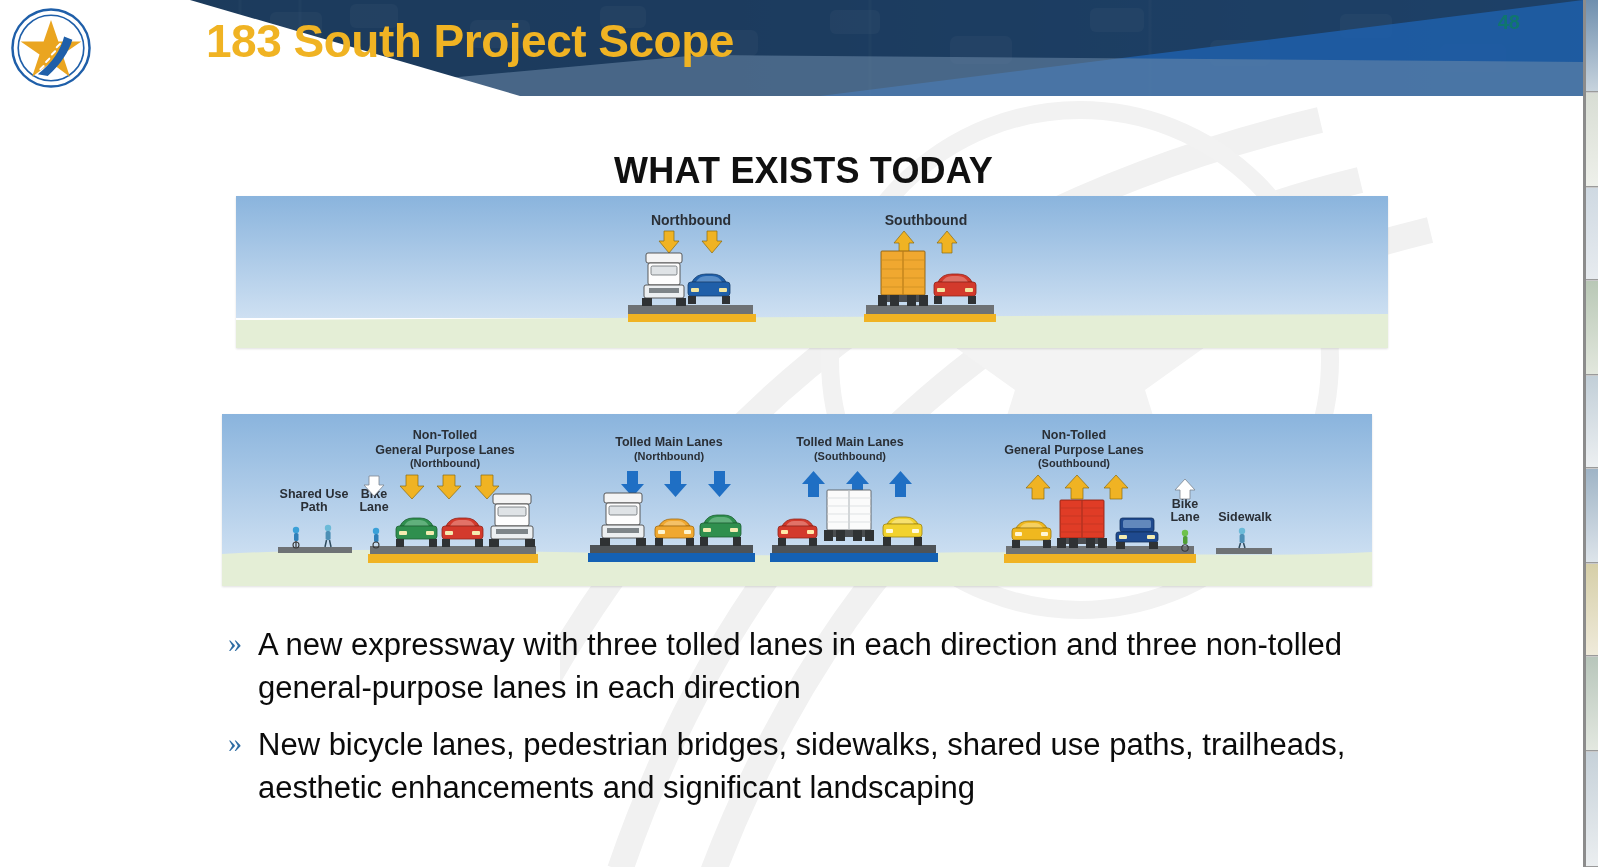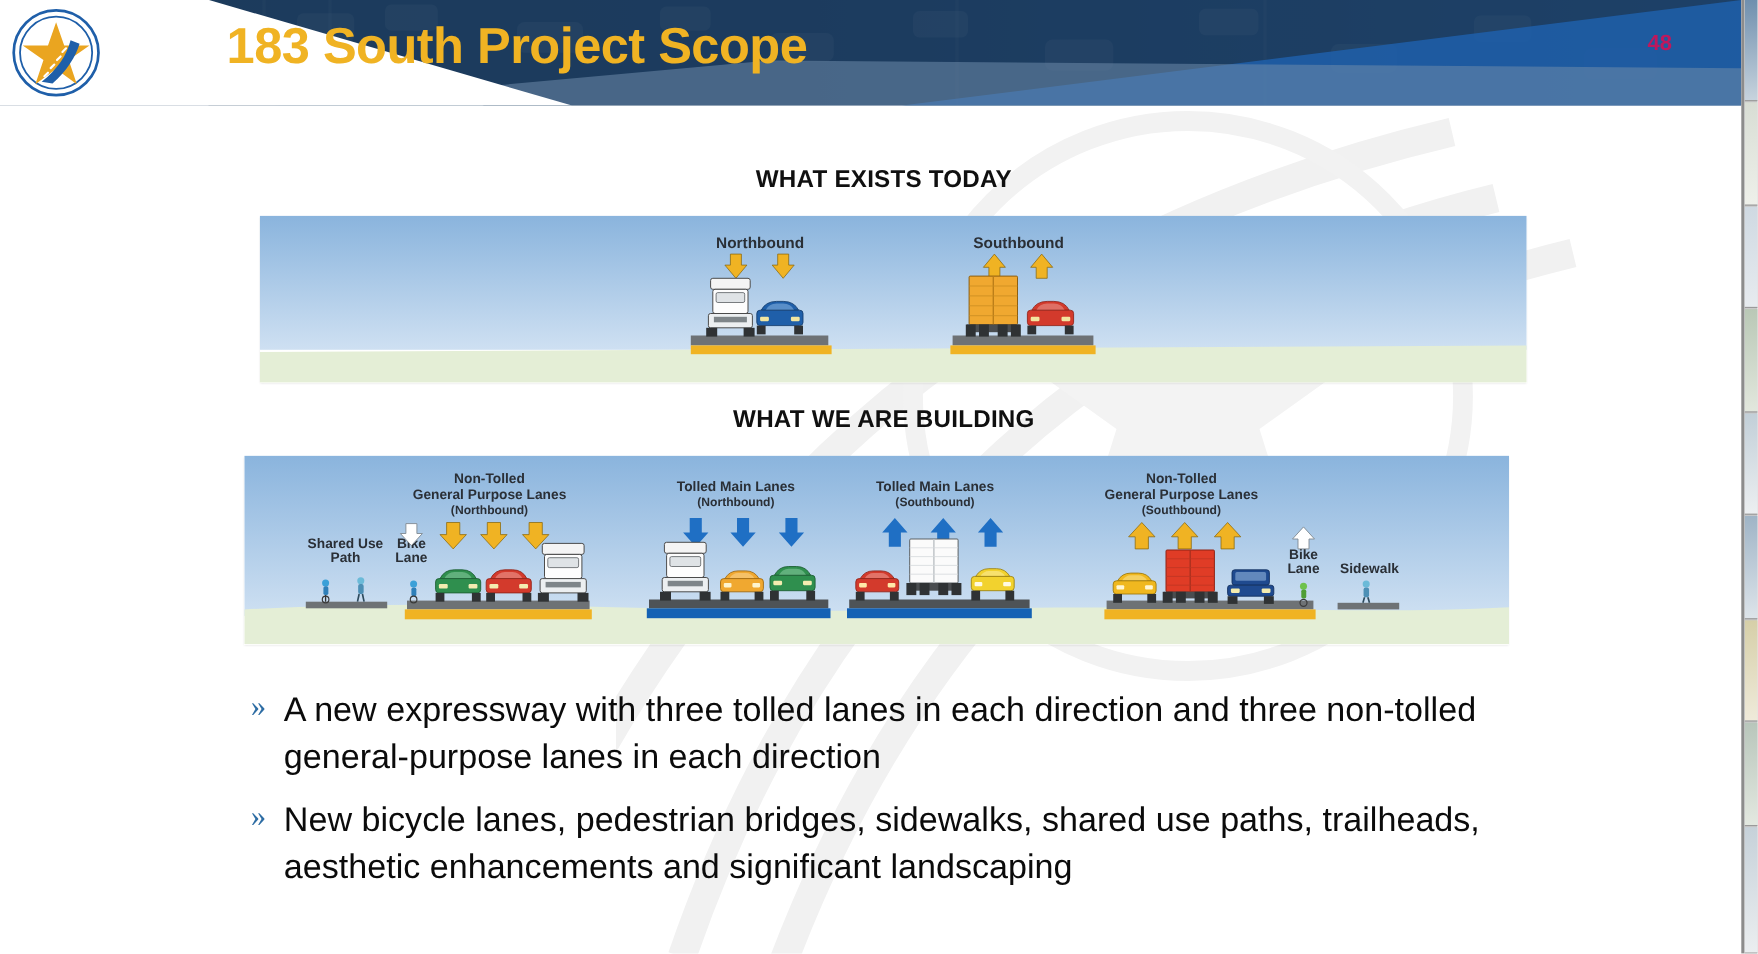--- a/index.html
+++ b/index.html
@@ -47,41 +47,41 @@
     left: 206px; top: 14px;
     font-size: 46px;
     font-weight: bold;
     letter-spacing: -0.5px;
     color: #f0b323;
     white-space: nowrap;
     font-family: "Liberation Sans", sans-serif;
   }
   .page-number {
     position: absolute;
-    right: 63px; top: 28px;
+    right: 63px; top: 11px;
     font-size: 20px;
     font-weight: bold;
-    color: #be185d;
+    color: #0f766e;
     font-family: "Liberation Sans", sans-serif;
   }
 
   
   .logo-badge {
     position: absolute;
     left: 10px; top: 7px;
     width: 82px; height: 82px;
     z-index: 6;
   }
 
   
   .section-heading {
     position: absolute;
     width: 1583px;
     text-align: center;
-    font-size: 22px;
+    font-size: 36px;
     font-weight: bold;
     color: #101010;
     letter-spacing: 0.2px;
     font-family: "Liberation Sans", sans-serif;
   }
   #heading-today { top: 150px; left: 12px; }
   #heading-building { top: 368px; left: 12px; }
 
   
   .diagram {
@@ -307,21 +307,20 @@
           <path d="M706 86 q3 -6 10 -6 h6 q7 0 10 6 z" fill="#e8928a" opacity="0.6"></path>
           <rect x="698" y="86" width="42" height="14" rx="3" fill="#d33a2c" stroke="#93241a" stroke-width="0.8"></rect>
           <rect x="701" y="92" width="8" height="4" rx="1" fill="#f2e6a0"></rect>
           <rect x="729" y="92" width="8" height="4" rx="1" fill="#f2e6a0"></rect>
           <rect x="698" y="100" width="8" height="8" fill="#2f3234"></rect>
           <rect x="732" y="100" width="8" height="8" fill="#2f3234"></rect>
         </g>
       </svg>
     </div>
 
-    <div id="heading-building" class="section-heading">WHAT WE ARE BUILDING</div>
 
     <div id="diagram-building" class="diagram">
       <svg viewBox="0 0 1150 172" preserveAspectRatio="none">
         <defs>
           <linearGradient id="sky2" x1="0" y1="0" x2="0" y2="1">
             <stop offset="0%" stop-color="#8ab4dd"></stop>
             <stop offset="100%" stop-color="#cee0f2"></stop>
           </linearGradient>
         </defs>
         <rect x="0" y="0" width="1150" height="146" fill="url(#sky2)"></rect>

